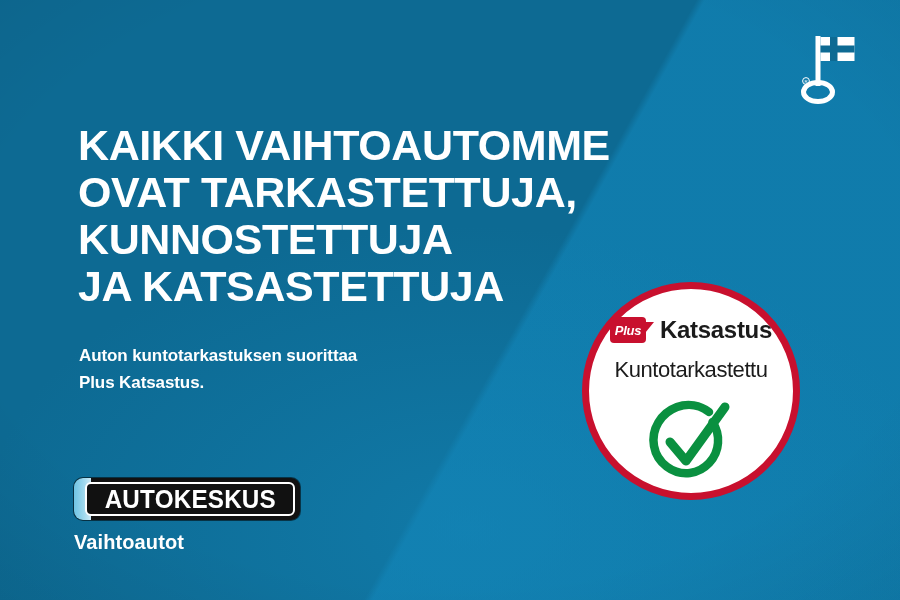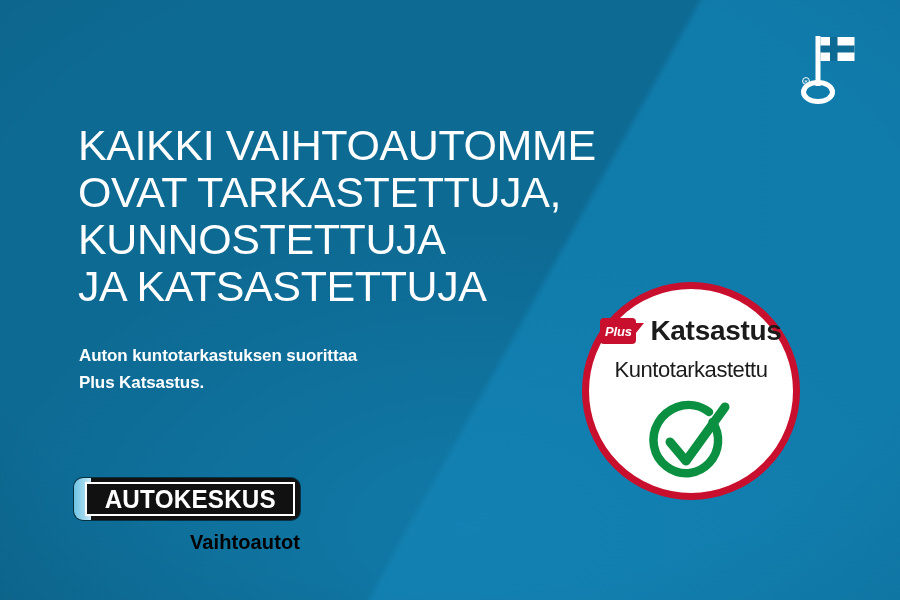--- a/index.html
+++ b/index.html
@@ -53,21 +53,21 @@
 
   
   .headline {
     position: absolute;
     left: 78px;
     top: 122px;
     width: 600px;
     color: #ffffff;
     font-size: 43px;
     line-height: 47px;
-    font-weight: 400;
+    font-weight: 700;
     letter-spacing: -0.4px;
     white-space: pre-line;
   }
   
   .subtitle {
     position: absolute;
     left: 79px;
     top: 342px;
     width: 420px;
     color: #ffffff;
@@ -112,38 +112,38 @@
     border-radius: 9px 0 0 9px;
     background: linear-gradient(90deg, #6fc4e4 0%, #9fd8ee 58%, #cfeaf7 100%);
   }
   .plate-inner {
     position: absolute;
     left: 11px;
     top: 4px;
     right: 5px;
     bottom: 4px;
     border: 2px solid #ffffff;
-    border-radius: 0;
+    border-radius: 6px;
     background: #111111;
     display: flex;
     align-items: center;
     justify-content: center;
   }
   .plate-text {
     color: #ffffff;
     font-size: 25px;
     font-weight: 700;
     letter-spacing: 0.2px;
     line-height: 1;
     transform: scaleX(0.97);
   }
   .logo-sub {
     margin-top: 11px;
-    text-align: right;
-    color: #000000;
+    text-align: left;
+    color: #ffffff;
     font-size: 20px;
     font-weight: 700;
     letter-spacing: 0.1px;
     width: 226px;
   }
 
   
   .seal {
     position: absolute;
     left: 582px;
@@ -199,21 +199,21 @@
     left: 31px;
     top: 5px;
     width: 0;
     height: 0;
     border-left: 13px solid #c8102e;
     border-top: 0 solid transparent;
     border-bottom: 16px solid transparent;
   }
   .seal-brand-text {
     color: #1b1b1b;
-    font-size: 28px;
+    font-size: 24px;
     font-weight: 700;
     letter-spacing: -0.3px;
     line-height: 1;
   }
   .seal-title {
     position: absolute;
     left: 0;
     right: 0;
     top: 70px;
     text-align: center;

